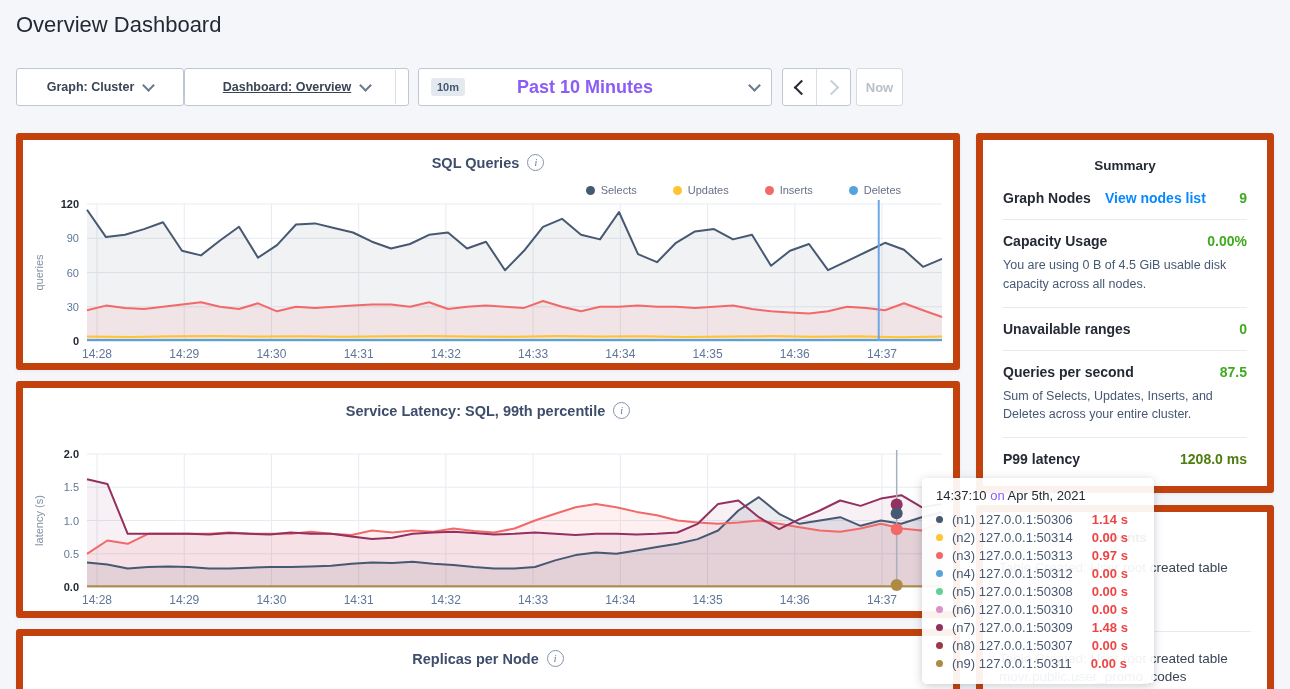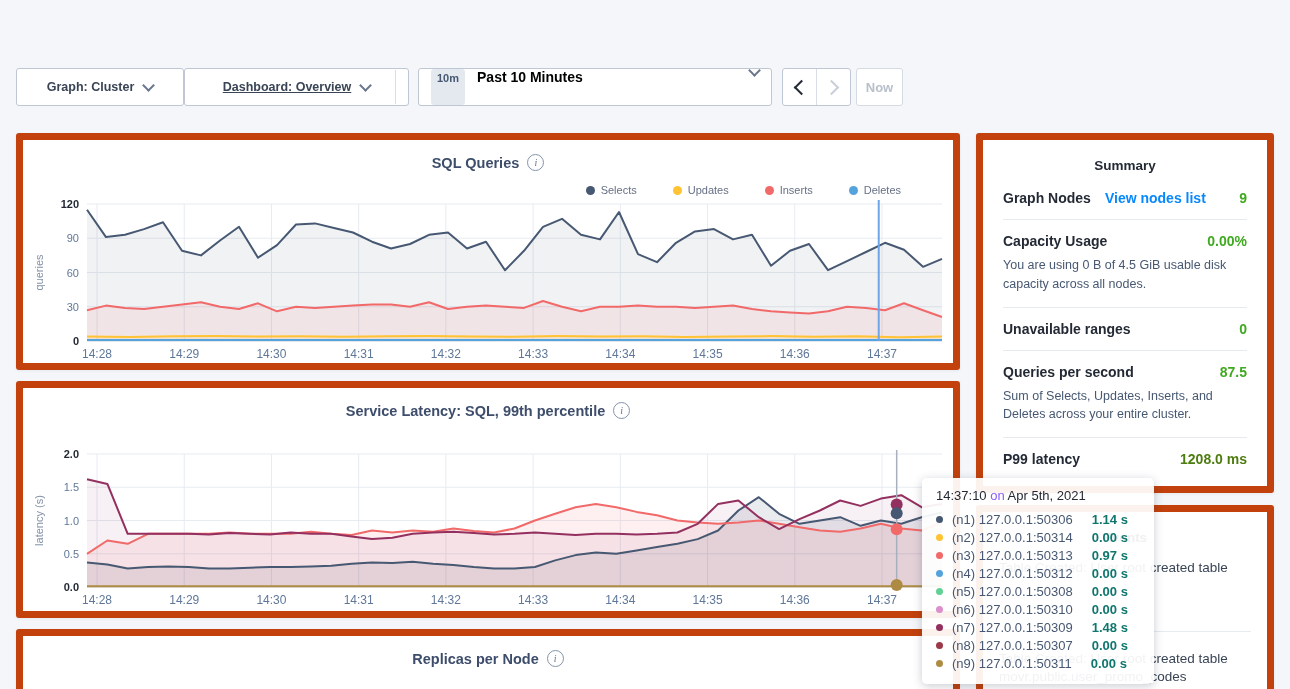--- a/index.html
+++ b/index.html
@@ -9,23 +9,23 @@
   .page-title{position:absolute;left:16px;top:12px;font-size:22px;font-weight:500;color:#242a35;}
 
   
   .dd{position:absolute;height:38px;background:#fff;border:1px solid #c0c7d4;border-radius:3px;
       display:flex;align-items:center;justify-content:center;gap:10px;font-size:12.5px;font-weight:700;
       color:#394455;cursor:pointer;box-sizing:border-box;}
   .chev-down{width:7px;height:7px;border-right:2px solid #69768c;border-bottom:2px solid #69768c;
       transform:rotate(45deg);margin-top:-3px;}
   .vdiv{position:absolute;width:1px;background:#d8dde6;}
   .timesel{position:absolute;height:38px;background:#fff;border:1px solid #c0c7d4;border-radius:3px;
-      display:flex;padding:0 12px;gap:12px;box-sizing:border-box;cursor:pointer;}
+      display:flex;align-items:center;padding:0 12px;gap:12px;box-sizing:border-box;cursor:pointer;}
   .badge10m{background:#e4e9f0;border-radius:3px;padding:3px 6px;font-size:11px;font-weight:700;color:#475872;}
-  .timesel .tlabel{font-size:14px;font-weight:700;color:#000000;flex:1;}
+  .timesel .tlabel{font-size:18px;font-weight:700;color:#8b5cf6;flex:1;margin-left:40px;}
   .navgroup{position:absolute;display:flex;background:#fff;border:1px solid #c0c7d4;border-radius:3px;
       box-sizing:border-box;height:38px;}
   .navbtn{width:33px;display:flex;align-items:center;justify-content:center;cursor:pointer;}
   .navbtn + .navbtn{border-left:1px solid #d8dde6;}
   .ch-left{width:9px;height:9px;border-left:2.5px solid #242a35;border-bottom:2.5px solid #242a35;transform:rotate(45deg);margin-left:4px;}
   .ch-right{width:9px;height:9px;border-right:2.5px solid #c9cfd9;border-top:2.5px solid #c9cfd9;transform:rotate(45deg);margin-right:4px;}
   .nowbtn{position:absolute;height:38px;background:#fff;border:1px solid #d6dae1;border-radius:3px;
       display:flex;align-items:center;justify-content:center;font-size:13px;font-weight:700;color:#b9c0ca;
       box-sizing:border-box;}
 
@@ -62,27 +62,28 @@
   .ev-div{height:1px;background:#e7ebf0;margin:36px 16px 8px;}
 
   
   .tooltip{position:absolute;left:922px;top:478px;width:232px;background:rgba(255,255,255,.93);
       border-radius:5px;box-shadow:0 2px 10px rgba(40,50,70,.25);padding:10px 14px 12px;z-index:10;
       box-sizing:border-box;}
   .tt-head{font-size:13px;color:#242a35;margin-bottom:7px;}
   .tt-on{color:#8b5cf6;}
   .tt-row{display:flex;align-items:center;gap:9px;height:18px;font-size:13px;color:#475872;}
   .tt-dot{width:7px;height:7px;border-radius:50%;flex:none;}
-  .tt-val{font-weight:700;color:#0f766e;margin-left:10px;}
+  .tt-val{font-weight:700;color:#ef4444;margin-left:10px;}
 </style>
 </head>
 <body>
 
 <div class="viewport">
 
+  <div class="page-title">Overview Dashboard</div>
 
   <div class="dd" style="left:16px;top:68px;width:168px;">
     <span>Graph: Cluster</span>
     <span class="chev-down"></span>
   </div>
   <div class="dd" style="left:184px;top:68px;width:225px;text-decoration:underline;">
     <span>Dashboard: Overview</span>
     <span class="chev-down"></span>
   </div>
   <div class="vdiv" style="left:395px;top:70px;height:34px;"></div>

